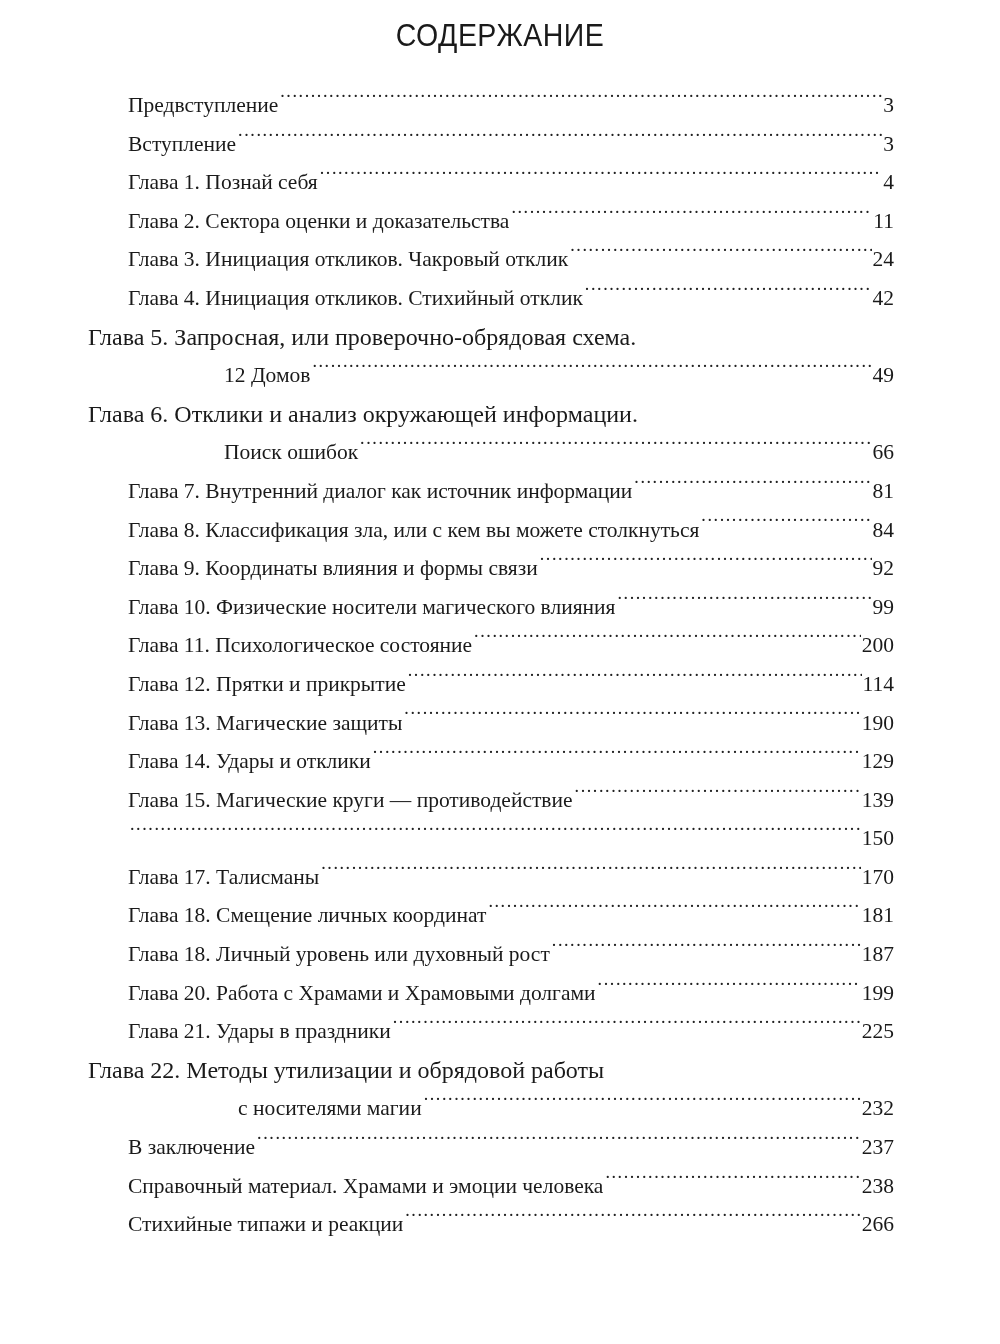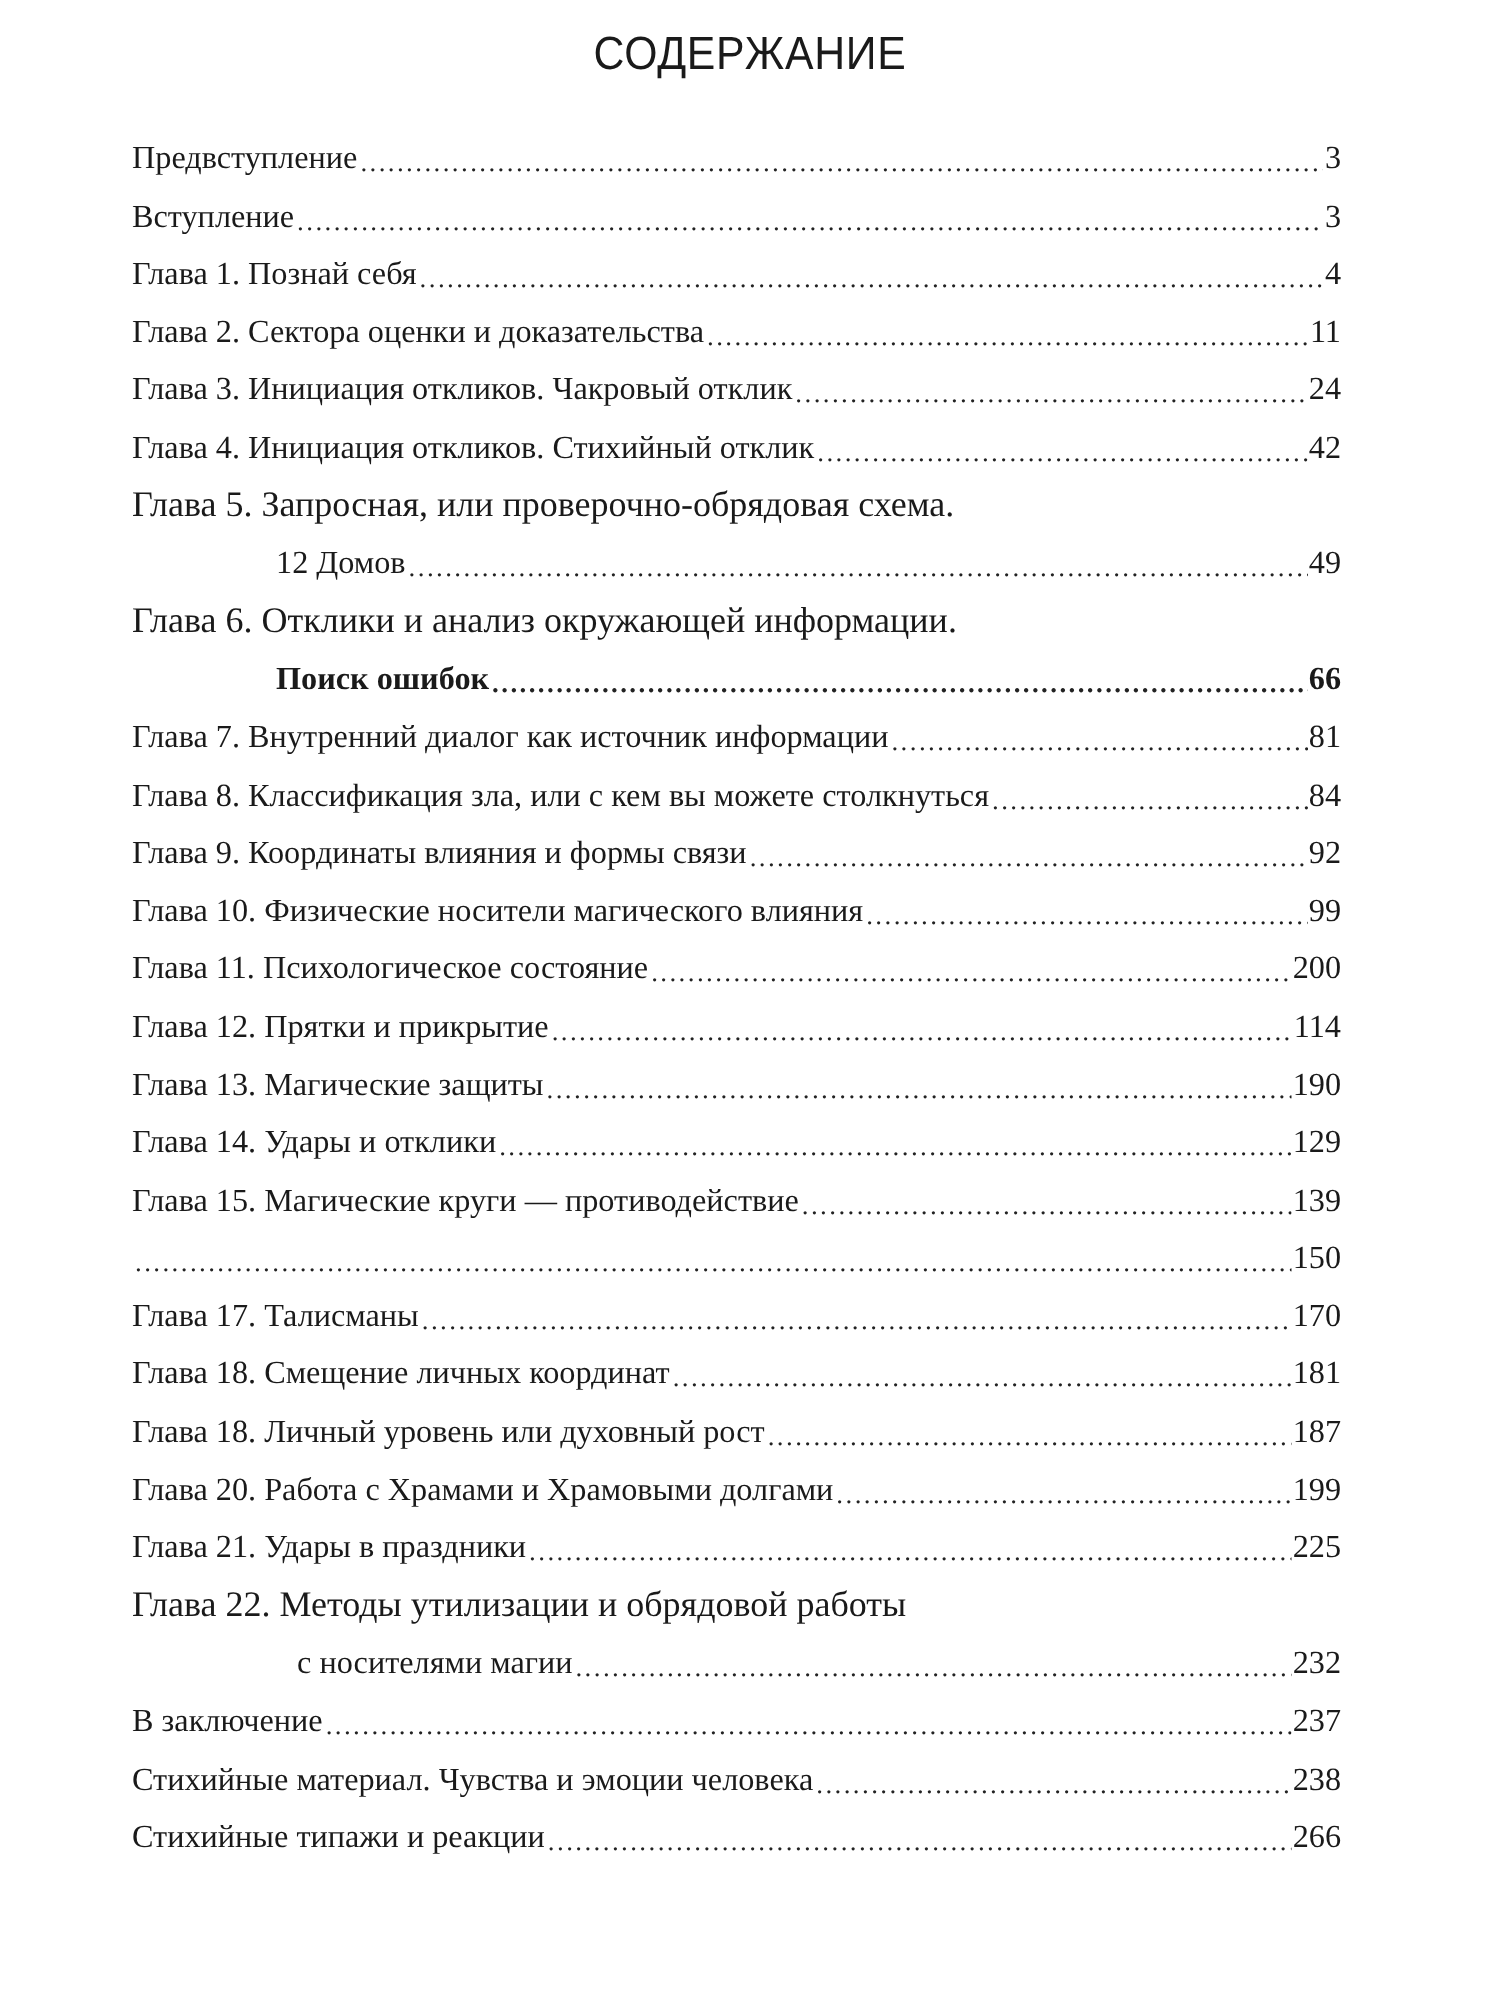--- a/index.html
+++ b/index.html
@@ -32,22 +32,23 @@
       position: absolute;
       top: 86px;
       left: 88px;
       width: 806px;
     }
     .entry {
       font-size: 21.5px;
       line-height: 38.6px;
       height: 38.6px;
       display: flex;
-      align-items: flex-end;
+      align-items: flex-start;
       white-space: nowrap;
+      margin-left: 40px;
     }
     .entry .label {
       flex: 0 0 auto;
     }
     .entry .dots {
       flex: 1 1 auto;
       overflow: hidden;
       margin: 0 1px 0 2px;
       position: relative;
       height: 1em;
@@ -65,21 +66,21 @@
       flex: 0 0 auto;
       text-align: right;
     }
     .line1 {
       font-size: 24px;
       line-height: 38.6px;
       height: 38.6px;
       white-space: nowrap;
     }
     .indent-a { padding-left: 96px; }
-    .indent-b { padding-left: 96px; font-weight: bold; }
+    .indent-b { padding-left: 96px; }
     .indent-c { padding-left: 110px; }
   </style>
 </head>
 <body>
 
 <div class="title">СОДЕРЖАНИЕ</div>
 
 <div class="toc">
 
   <div class="entry">
@@ -234,21 +235,21 @@
     </div>
   </div>
 
   <div class="entry">
     <span class="label">В заключение</span>
     <span class="dots"></span>
     <span class="page">237</span>
   </div>
 
   <div class="entry">
-    <span class="label">Стихийные материал. Чувства и эмоции человека</span>
+    <span class="label">Справочный материал. Храмами и эмоции человека</span>
     <span class="dots"></span>
     <span class="page">238</span>
   </div>
 
   <div class="entry">
     <span class="label">Стихийные типажи и реакции</span>
     <span class="dots"></span>
     <span class="page">266</span>
   </div>
 

